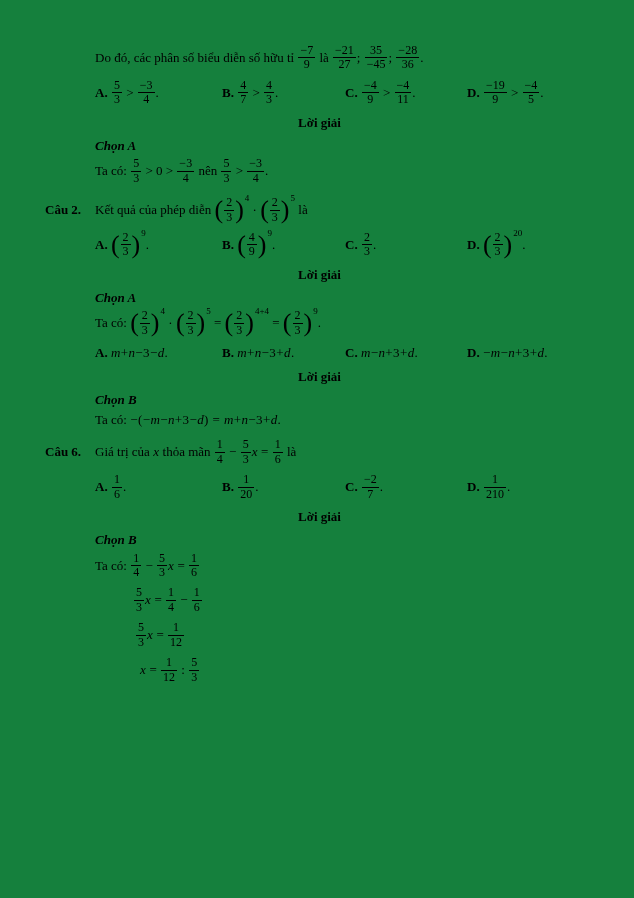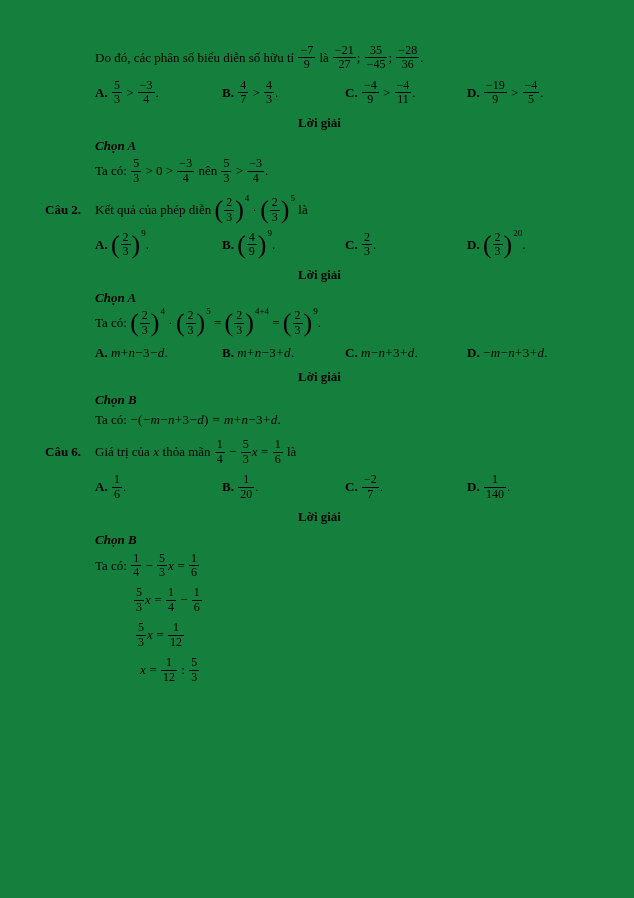--- a/index.html
+++ b/index.html
@@ -131,21 +131,21 @@
       <span class="opt"><span class="opt-letter">D.</span> <span class="math">−<i>m</i>−<i>n</i>+3+<i>d</i>.</span></span>
     </div>
     <div class="blk blk-center"><span>Lời giải</span></div>
     <div class="blk blk-chon"><span>Chọn B</span></div>
     <div class="blk blk-para" style="padding-left: 50px;"><span class="txt">Ta có: </span><span class="math">−(−<i>m</i>−<i>n</i>+3−<i>d</i>) = <i>m</i>+<i>n</i>−3+<i>d</i>.</span></div>
     <div class="blk blk-question"><span class="q-label">Câu 6.</span><span class="q-body"><span class="txt">Giá trị của </span><span class="math"><i>x</i></span><span class="txt"> thỏa mãn </span><span class="frac"><span class="num">1</span><span class="den">4</span></span><span class="txt"> − </span><span class="frac"><span class="num">5</span><span class="den">3</span></span><span class="math"><i>x</i></span><span class="txt"> = </span><span class="frac"><span class="num">1</span><span class="den">6</span></span><span class="txt"> là</span></span></div>
     <div class="blk blk-options">
       <span class="opt"><span class="opt-letter">A.</span> <span class="frac"><span class="num">1</span><span class="den">6</span></span><span class="txt">.</span></span>
       <span class="opt"><span class="opt-letter">B.</span> <span class="frac"><span class="num">1</span><span class="den">20</span></span><span class="txt">.</span></span>
       <span class="opt"><span class="opt-letter">C.</span> <span class="frac"><span class="num">−2</span><span class="den">7</span></span><span class="txt">.</span></span>
-      <span class="opt"><span class="opt-letter">D.</span> <span class="frac"><span class="num">1</span><span class="den">140</span></span><span class="txt">.</span></span>
+      <span class="opt"><span class="opt-letter">D.</span> <span class="frac"><span class="num">1</span><span class="den">210</span></span><span class="txt">.</span></span>
     </div>
     <div class="blk blk-center"><span>Lời giải</span></div>
     <div class="blk blk-chon"><span>Chọn B</span></div>
     <div class="blk blk-para" style="padding-left: 50px;"><span class="txt">Ta có: </span><span class="frac"><span class="num">1</span><span class="den">4</span></span><span class="txt"> − </span><span class="frac"><span class="num">5</span><span class="den">3</span></span><span class="math"><i>x</i></span><span class="txt"> = </span><span class="frac"><span class="num">1</span><span class="den">6</span></span></div>
     <div class="blk blk-para" style="padding-left: 88px;"><span class="frac"><span class="num">5</span><span class="den">3</span></span><span class="math"><i>x</i></span><span class="txt"> = </span><span class="frac"><span class="num">1</span><span class="den">4</span></span><span class="txt"> − </span><span class="frac"><span class="num">1</span><span class="den">6</span></span></div>
     <div class="blk blk-para" style="padding-left: 90px;"><span class="frac"><span class="num">5</span><span class="den">3</span></span><span class="math"><i>x</i></span><span class="txt"> = </span><span class="frac"><span class="num">1</span><span class="den">12</span></span></div>
     <div class="blk blk-para" style="padding-left: 95px;"><span class="math"><i>x</i></span><span class="txt"> = </span><span class="frac"><span class="num">1</span><span class="den">12</span></span><span class="txt"> : </span><span class="frac"><span class="num">5</span><span class="den">3</span></span></div>
   </div>
 
 </body></html>

